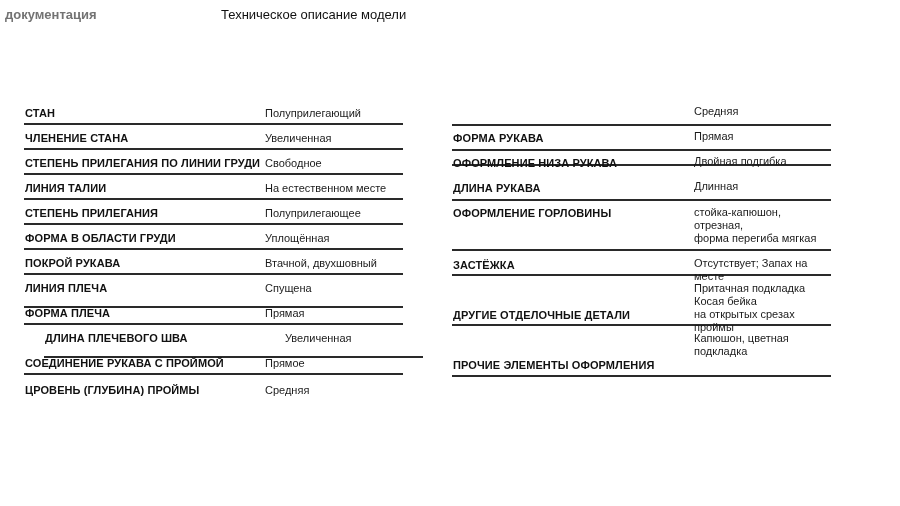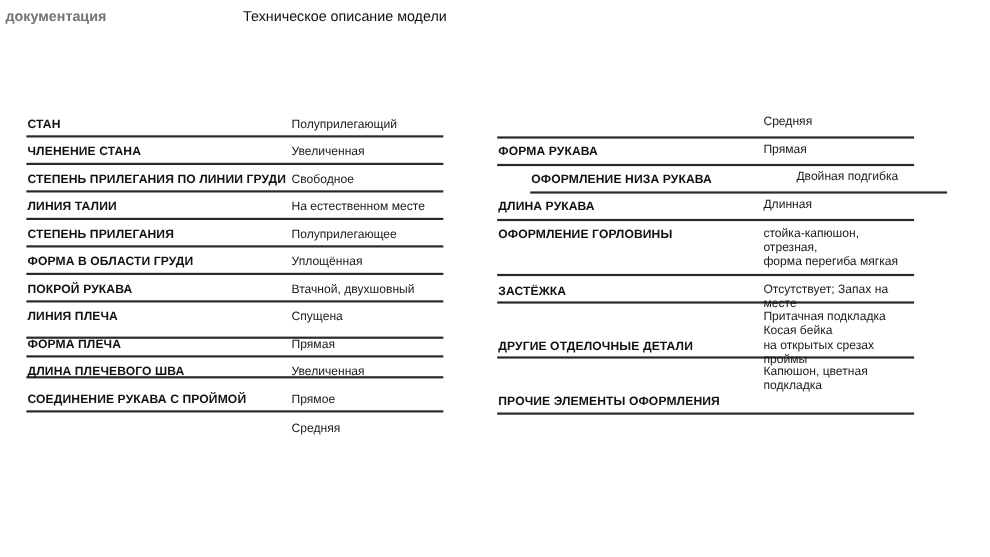--- a/index.html
+++ b/index.html
@@ -66,42 +66,43 @@
     <span class="val" style="top:6px">Втачной, двухшовный</span>
   </div>
   <div class="row" style="top:276px;height:32px;">
     <span class="key" style="top:6px">ЛИНИЯ ПЛЕЧА</span>
     <span class="val" style="top:6px">Спущена</span>
   </div>
   <div class="row" style="top:301px;height:24px;">
     <span class="key" style="top:6px">ФОРМА ПЛЕЧА</span>
     <span class="val" style="top:6px">Прямая</span>
   </div>
-  <div class="row" style="top:326px;height:18px;">
+  <div class="row" style="top:326px;height:32px;margin-left:20px;">
     <span class="key" style="top:6px">ДЛИНА ПЛЕЧЕВОГО ШВА</span>
     <span class="val" style="top:6px">Увеличенная</span>
   </div>
   <div class="row" style="top:351px;height:24px;">
     <span class="key" style="top:6px">СОЕДИНЕНИЕ РУКАВА С ПРОЙМОЙ</span>
     <span class="val" style="top:6px">Прямое</span>
   </div>
   <div class="row no-line" style="top:376px;height:24px;">
+    <span class="key" style="top:8px">ЦРОВЕНЬ (ГЛУБИНА) ПРОЙМЫ</span>
     <span class="val" style="top:8px">Средняя</span>
   </div>
 </div>
 
 <div class="col right">
   <div class="row" style="top:101px;height:25px;">
     <span class="val" style="top:4px">Средняя</span>
   </div>
   <div class="row" style="top:126px;height:25px;">
     <span class="key" style="top:6px">ФОРМА РУКАВА</span>
     <span class="val" style="top:4px">Прямая</span>
   </div>
-  <div class="row" style="top:151px;height:25px;margin-left:30px;">
+  <div class="row" style="top:151px;height:15px;">
     <span class="key" style="top:6px">ОФОРМЛЕНИЕ НИЗА РУКАВА</span>
     <span class="val" style="top:4px">Двойная подгибка</span>
   </div>
   <div class="row" style="top:176px;height:25px;">
     <span class="key" style="top:6px">ДЛИНА РУКАВА</span>
     <span class="val" style="top:4px">Длинная</span>
   </div>
   <div class="row" style="top:201px;height:50px;">
     <span class="key" style="top:6px">ОФОРМЛЕНИЕ ГОРЛОВИНЫ</span>
     <span class="val" style="top:5px">стойка-капюшон,

